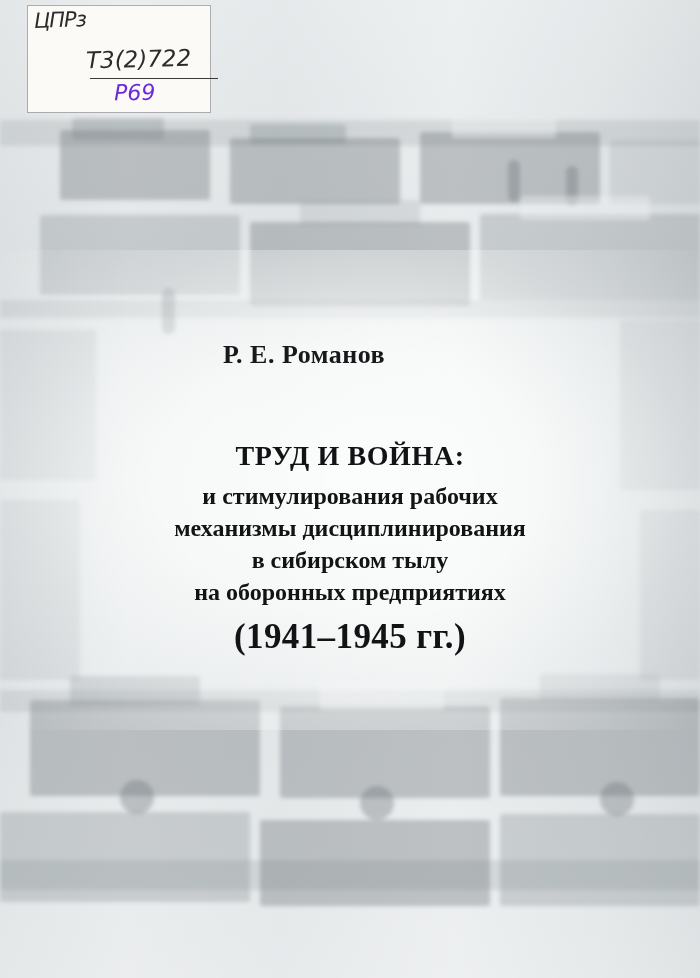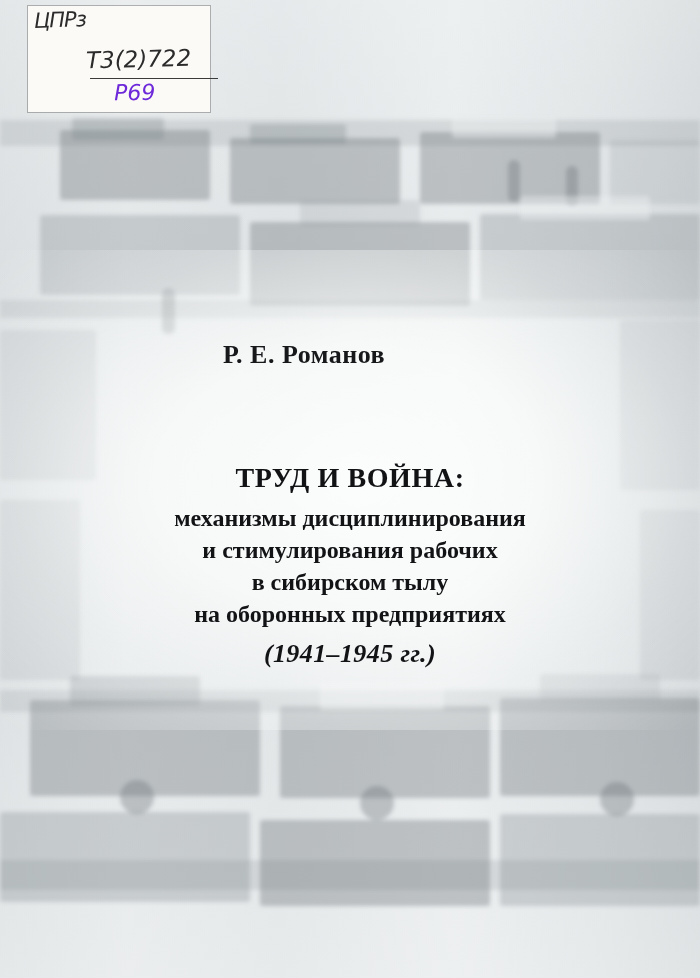--- a/index.html
+++ b/index.html
@@ -120,39 +120,37 @@
     color: #16181a;
     letter-spacing: 0.5px;
   }
   .title-block {
     position: absolute;
     left: 0;
     top: 440px;
     width: 700px;
     text-align: center;
     color: #111315;
-    margin-top: 22px;
   }
   .title-main {
     font-size: 28px;
     font-weight: bold;
     letter-spacing: 0.6px;
     margin-bottom: 9px;
   }
   .title-sub {
     font-size: 24px;
     font-weight: bold;
     line-height: 1.33;
   }
   .title-years {
-    font-size: 26px;
+    font-size: 35px;
     font-weight: bold;
     margin-top: 8px;
     letter-spacing: 0.4px;
-    font-style: italic;
   }
 </style>
 </head>
 <body>
 
 <div class="page">
 
   <div class="cover-photo">
     <div class="blur-layer">
 
@@ -207,21 +205,21 @@
     <div class="call-line2">Т3(2)722</div>
     <div class="call-rule"></div>
     <div class="call-line3">Р69</div>
   </div>
 
   <div class="author">Р. Е. Романов</div>
 
   <div class="title-block">
     <div class="title-main">ТРУД И ВОЙНА:</div>
     <div class="title-sub">
+      <div>и стимулирования рабочих</div>
       <div>механизмы дисциплинирования</div>
-      <div>и стимулирования рабочих</div>
       <div>в сибирском тылу</div>
       <div>на оборонных предприятиях</div>
     </div>
     <div class="title-years">(1941–1945 гг.)</div>
   </div>
 
 </div>
 
 </body></html>

